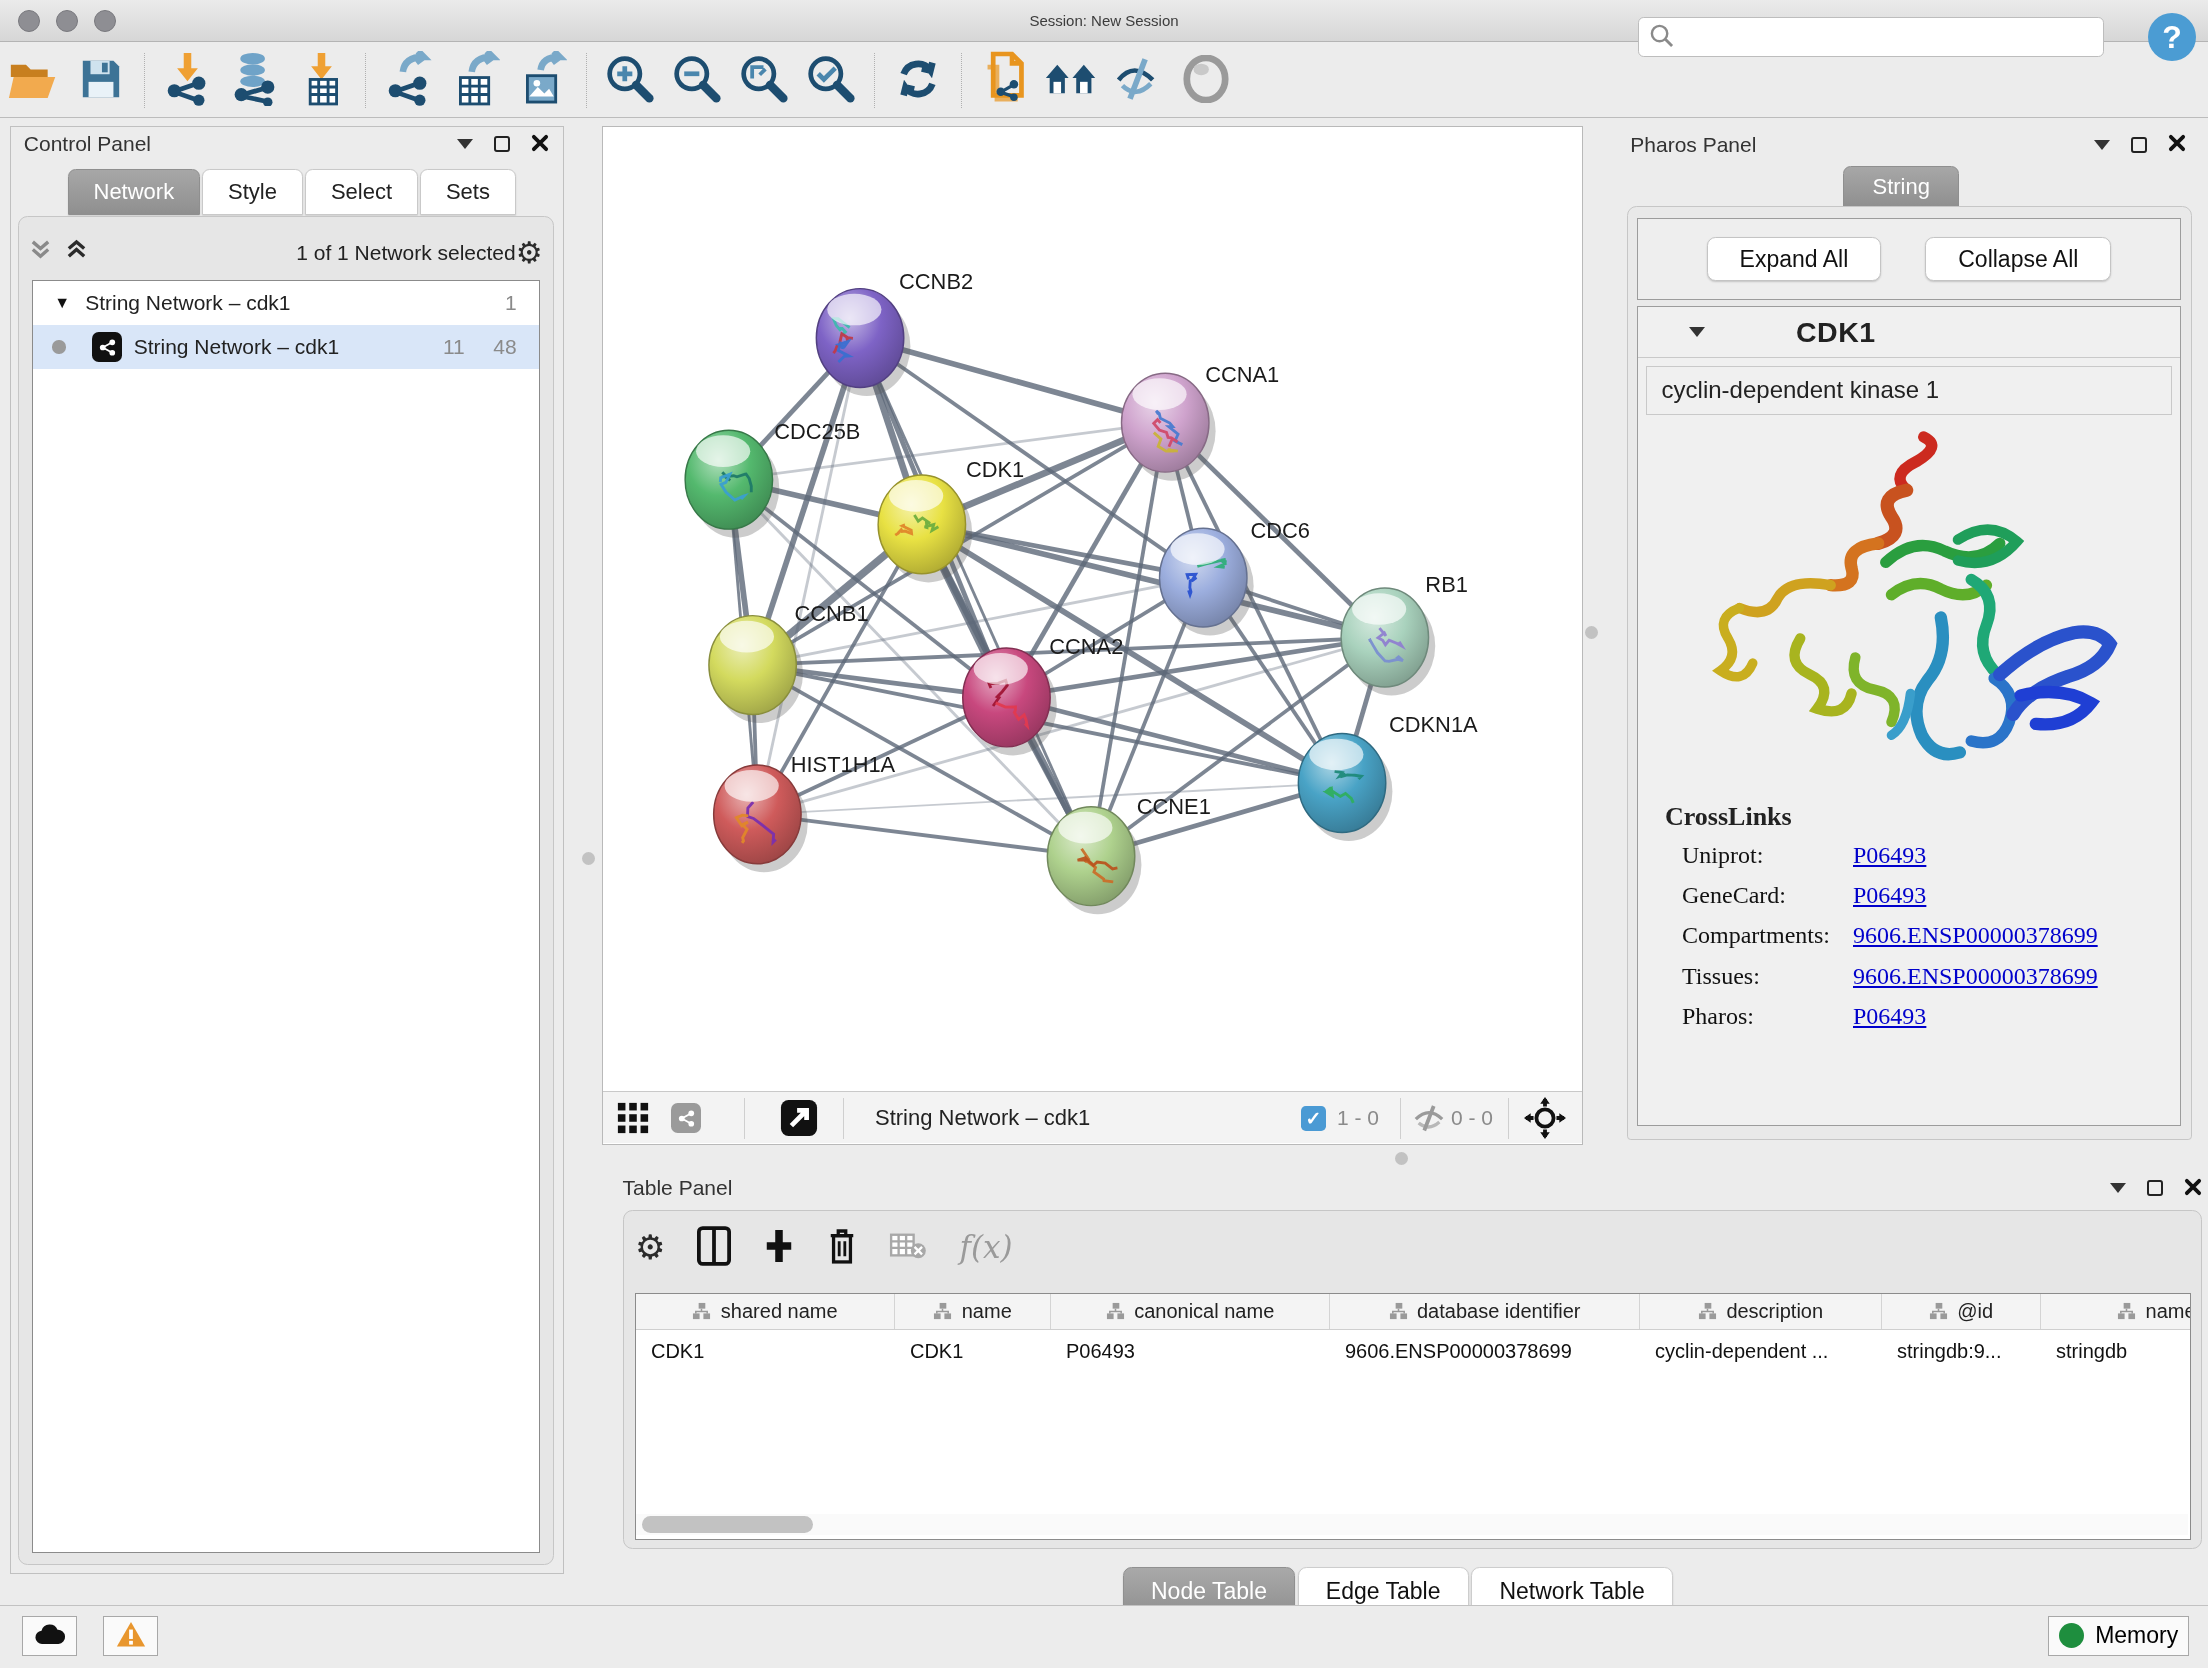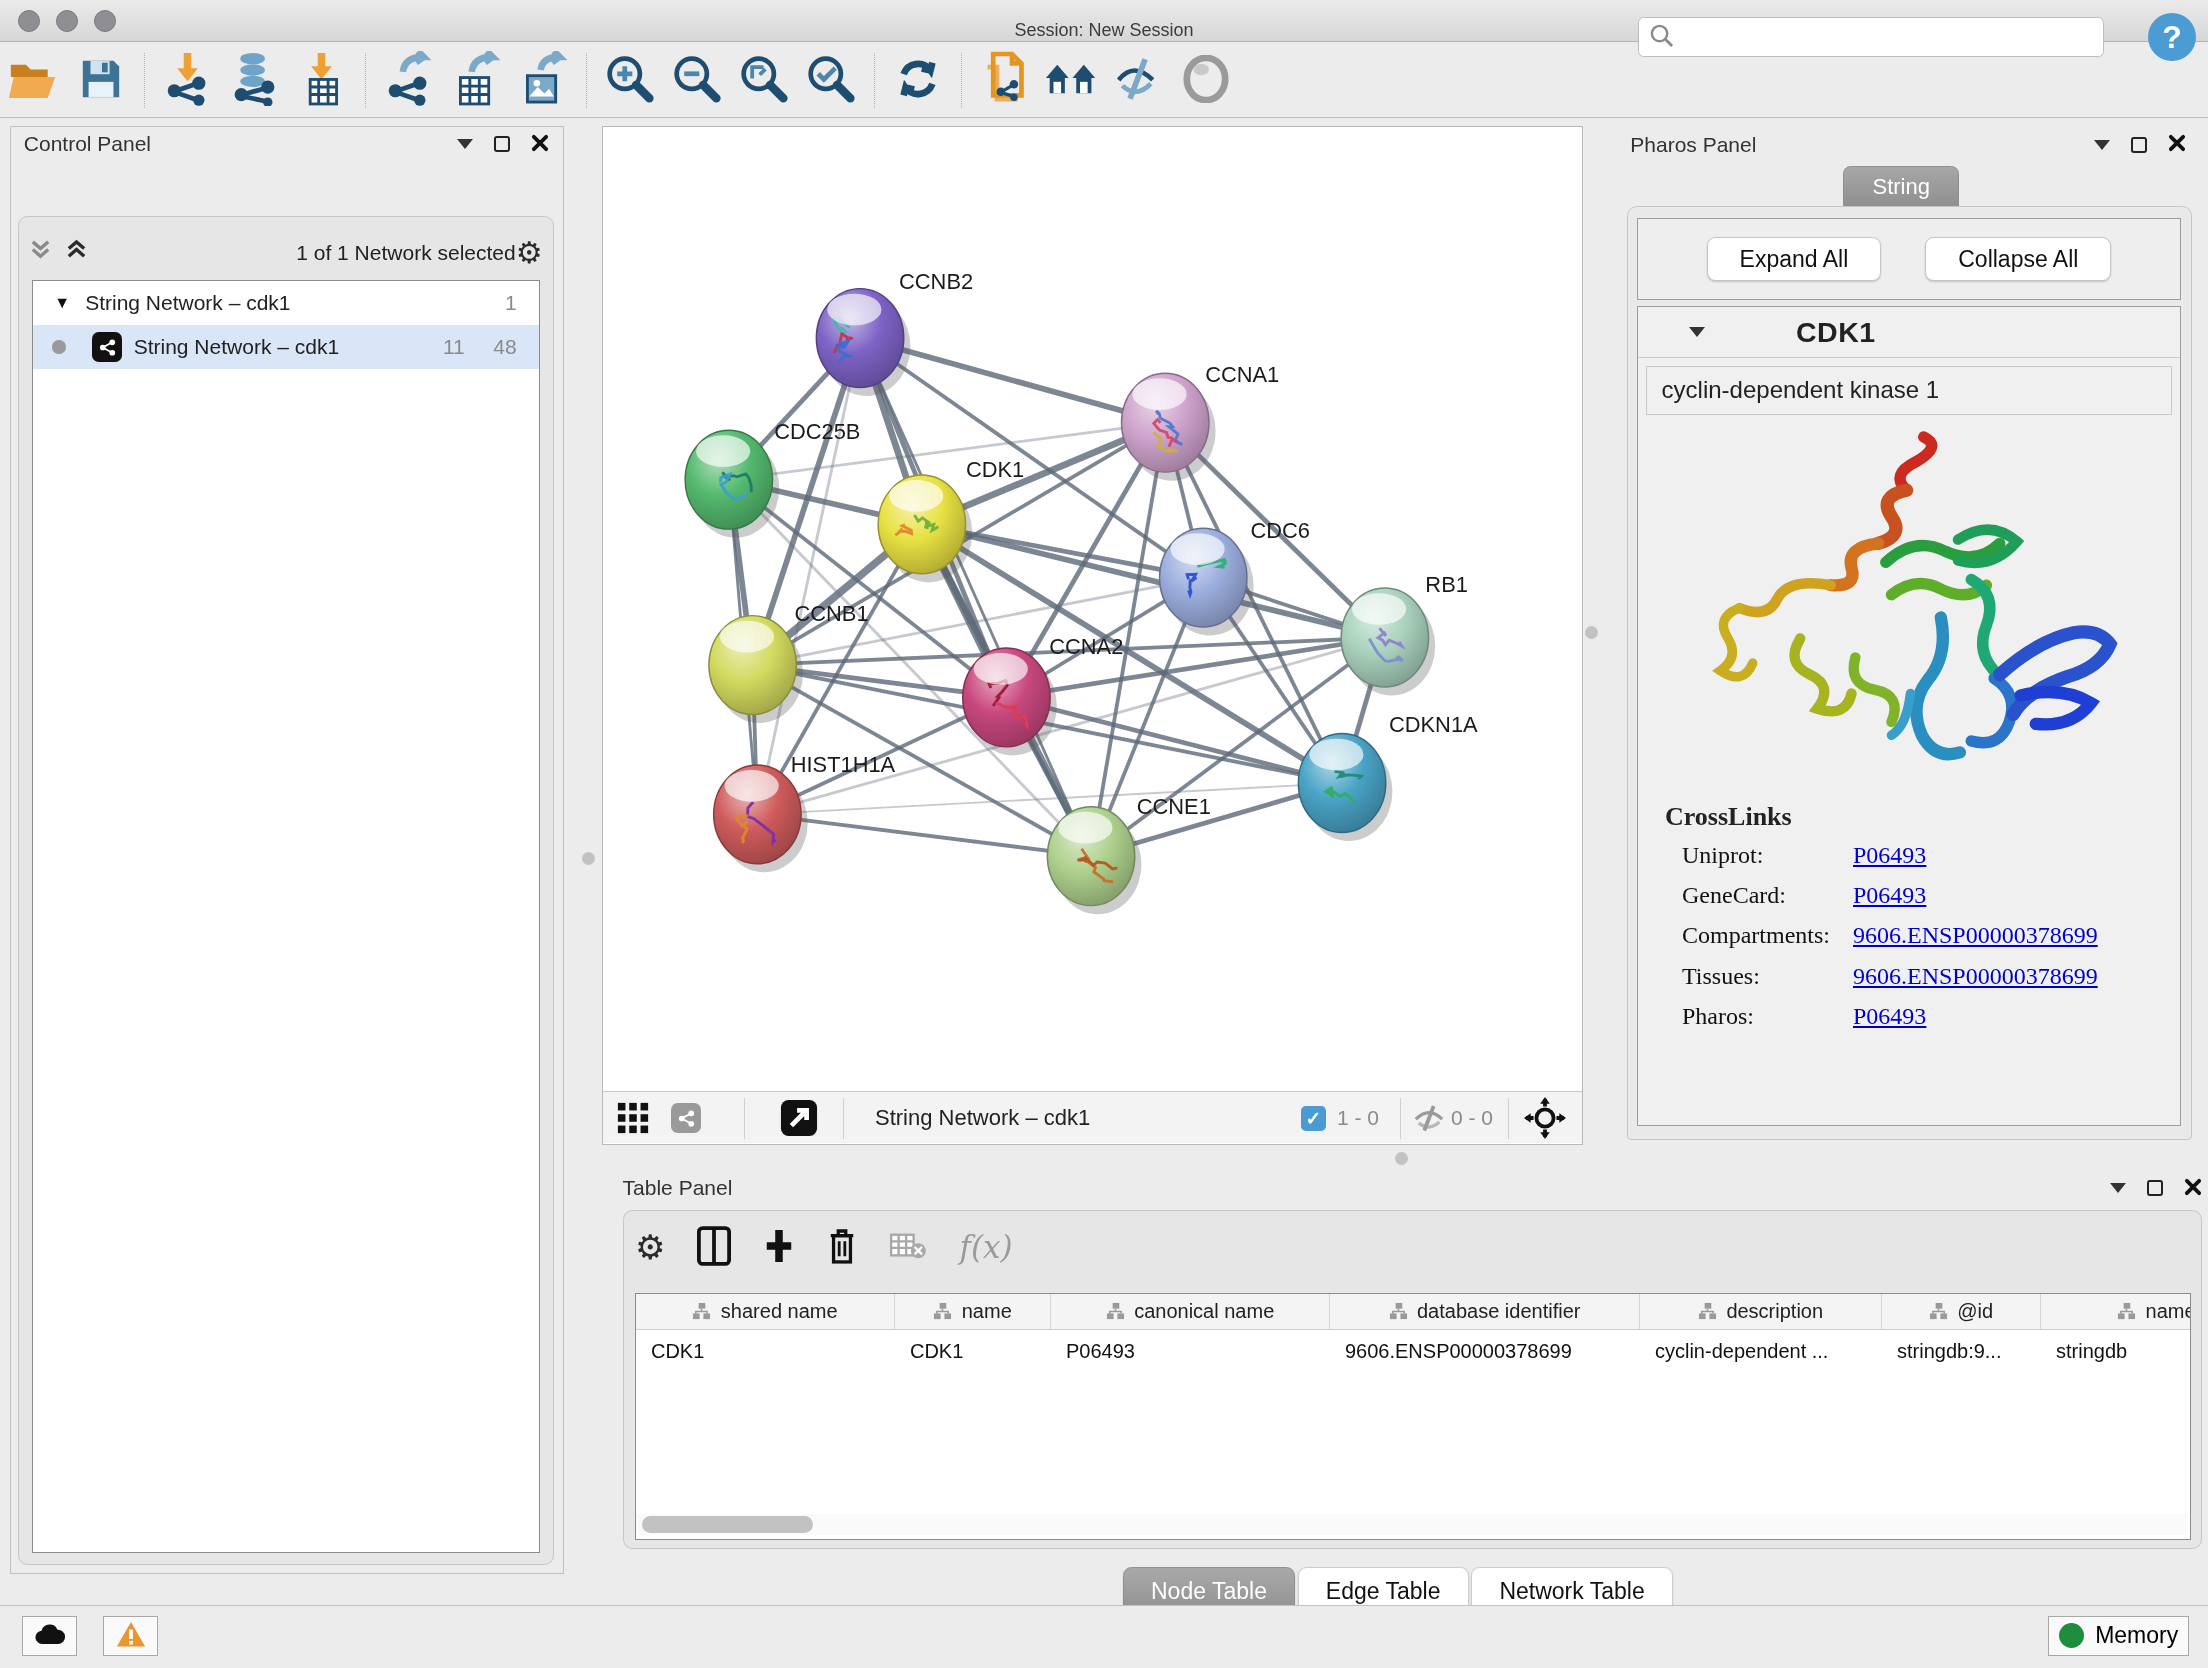--- a/index.html
+++ b/index.html
@@ -6,21 +6,21 @@
   *{box-sizing:border-box;}
   .win{position:relative;width:2208px;height:1668px;background:#ececec;
        font-family:"Liberation Sans",sans-serif;color:#222;overflow:hidden;
        -webkit-font-smoothing:antialiased;}
   
   .titlebar{position:absolute;left:0;top:0;width:2208px;height:42px;
     background:linear-gradient(#ebebeb,#d6d6d6);border-bottom:1px solid #b4b4b4;}
   .tl{position:absolute;top:9.5px;width:22px;height:22px;border-radius:50%;
     background:#8e8e93;border:1px solid #79797e;}
   .win-title{position:absolute;top:0;left:0;width:100%;height:42px;line-height:42px;
-    text-align:center;font-size:18px;color:#3c3c3c;margin-top:9px;}
+    text-align:center;font-size:15px;color:#3c3c3c;}
   
   .toolbar{position:absolute;left:0;top:43px;width:2208px;height:75px;background:#ececec;
     border-bottom:1px solid #bcbcbc;display:flex;align-items:center;}
   .tb-btn{width:67px;height:61px;display:flex;align-items:center;justify-content:center;
     background:transparent;border:none;padding:0;cursor:default;}
   .tb-sep{width:0;height:55px;border-left:1.9px dotted #b0b0b0;margin:0 9.5px;}
   .searchbox{position:absolute;left:1638px;top:17px;width:466px;height:40px;background:#fff;
     border:1px solid #bdbdbd;border-radius:5.7px;display:flex;align-items:center;padding-left:9.5px;}
   .searchbox input{border:none;outline:none;font-size:19px;flex:1;background:transparent;
     font-family:"Liberation Sans",sans-serif;}
@@ -342,20 +342,26 @@
     <div class="cp-head">
       <span class="panel-title">Control Panel</span>
       <span class="hdr-ctl">
         <span class="tri-down"></span>
         <span class="float-box"></span>
         <span><svg width="18" height="18" viewBox="0 0 19 19">
               <path d="M3 3 16 16 M16 3 3 16" stroke="#111" stroke-width="4" stroke-linecap="round"></path>
             </svg></span>
       </span>
     </div>
+    <div class="tabs-row">
+      <div class="tab sel">Network</div>
+      <div class="tab">Style</div>
+      <div class="tab">Select</div>
+      <div class="tab">Sets</div>
+    </div>
     <div class="cp-body">
       <div class="cp-subhead">
         <span style="margin-right:13.3px">
           <svg width="23" height="25" viewBox="0 0 24 26">
               <path d="M4 4 12 11 20 4 M4 12 12 19 20 12" stroke="#8a8a8a" stroke-width="3.5" fill="none"></path>
             </svg>
         </span>
         <span>
           <svg width="23" height="25" viewBox="0 0 24 26">
               <path d="M4 11 12 4 20 11 M4 19 12 12 20 19" stroke="#2b2b2b" stroke-width="3.5" fill="none"></path>

